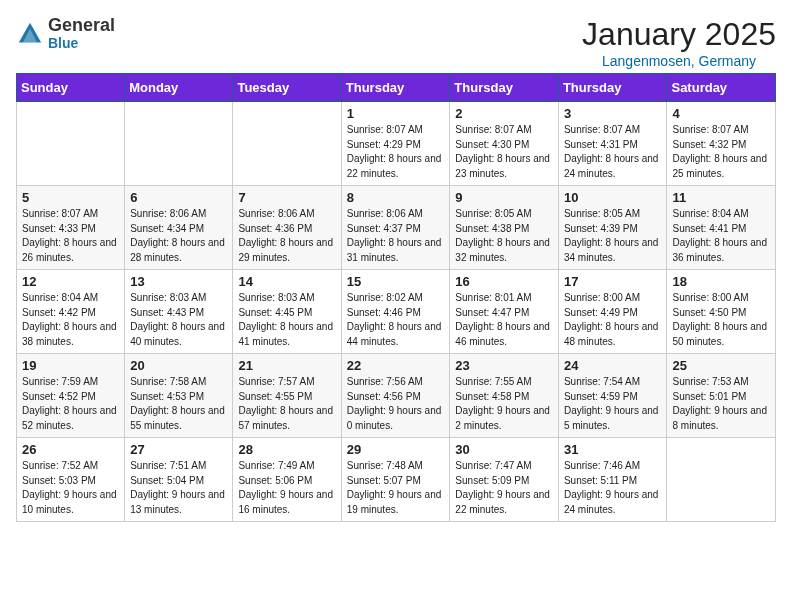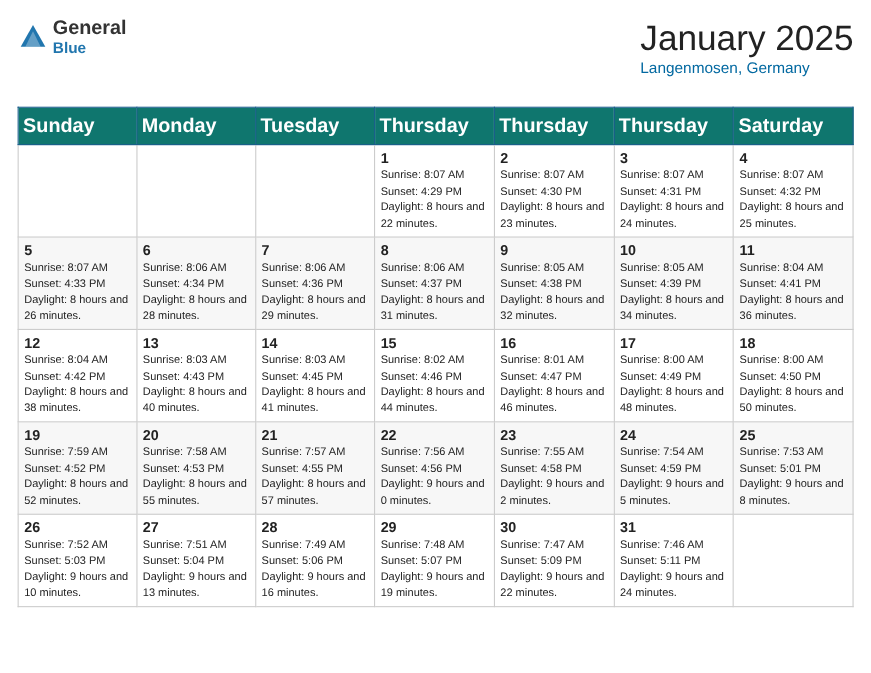--- a/index.html
+++ b/index.html
@@ -7,21 +7,21 @@
       font-family: Arial, sans-serif;
       background: #fff;
       width: 792px;
       min-height: 612px;
       padding: 16px;
     }
     .header {
       display: flex;
       justify-content: space-between;
       align-items: flex-start;
-      margin-bottom: 28px;
+      margin-bottom: 4px;
     }
     .logo {
       display: flex;
       align-items: center;
       gap: 4px;
     }
     .logo-text {
       display: flex;
       flex-direction: column;
       line-height: 1.1;
@@ -34,40 +34,40 @@
     .logo-blue {
       font-size: 14px;
       font-weight: bold;
       color: #2176ae;
     }
     .logo-icon {
       width: 28px;
       height: 28px;
     }
     .title-block {
-      text-align: left;
+      text-align: center;
     }
     .month-title {
       font-size: 32px;
       color: #222;
       font-weight: normal;
     }
     .location {
       font-size: 14px;
       color: #0369a1;
     }
     .calendar {
       width: 100%;
       border-collapse: collapse;
       border: 1px solid #ccc;
     }
     .calendar th {
-      background: #0f766e;
+      background: #6d28d9;
       color: #fff;
-      font-size: 18px;
+      font-size: 13px;
       font-weight: bold;
       padding: 6px 4px;
       text-align: left;
       border: 1px solid #1a5f8a;
     }
     .calendar td {
       vertical-align: top;
       border: 1px solid #ccc;
       padding: 4px 5px;
       width: 110px;

